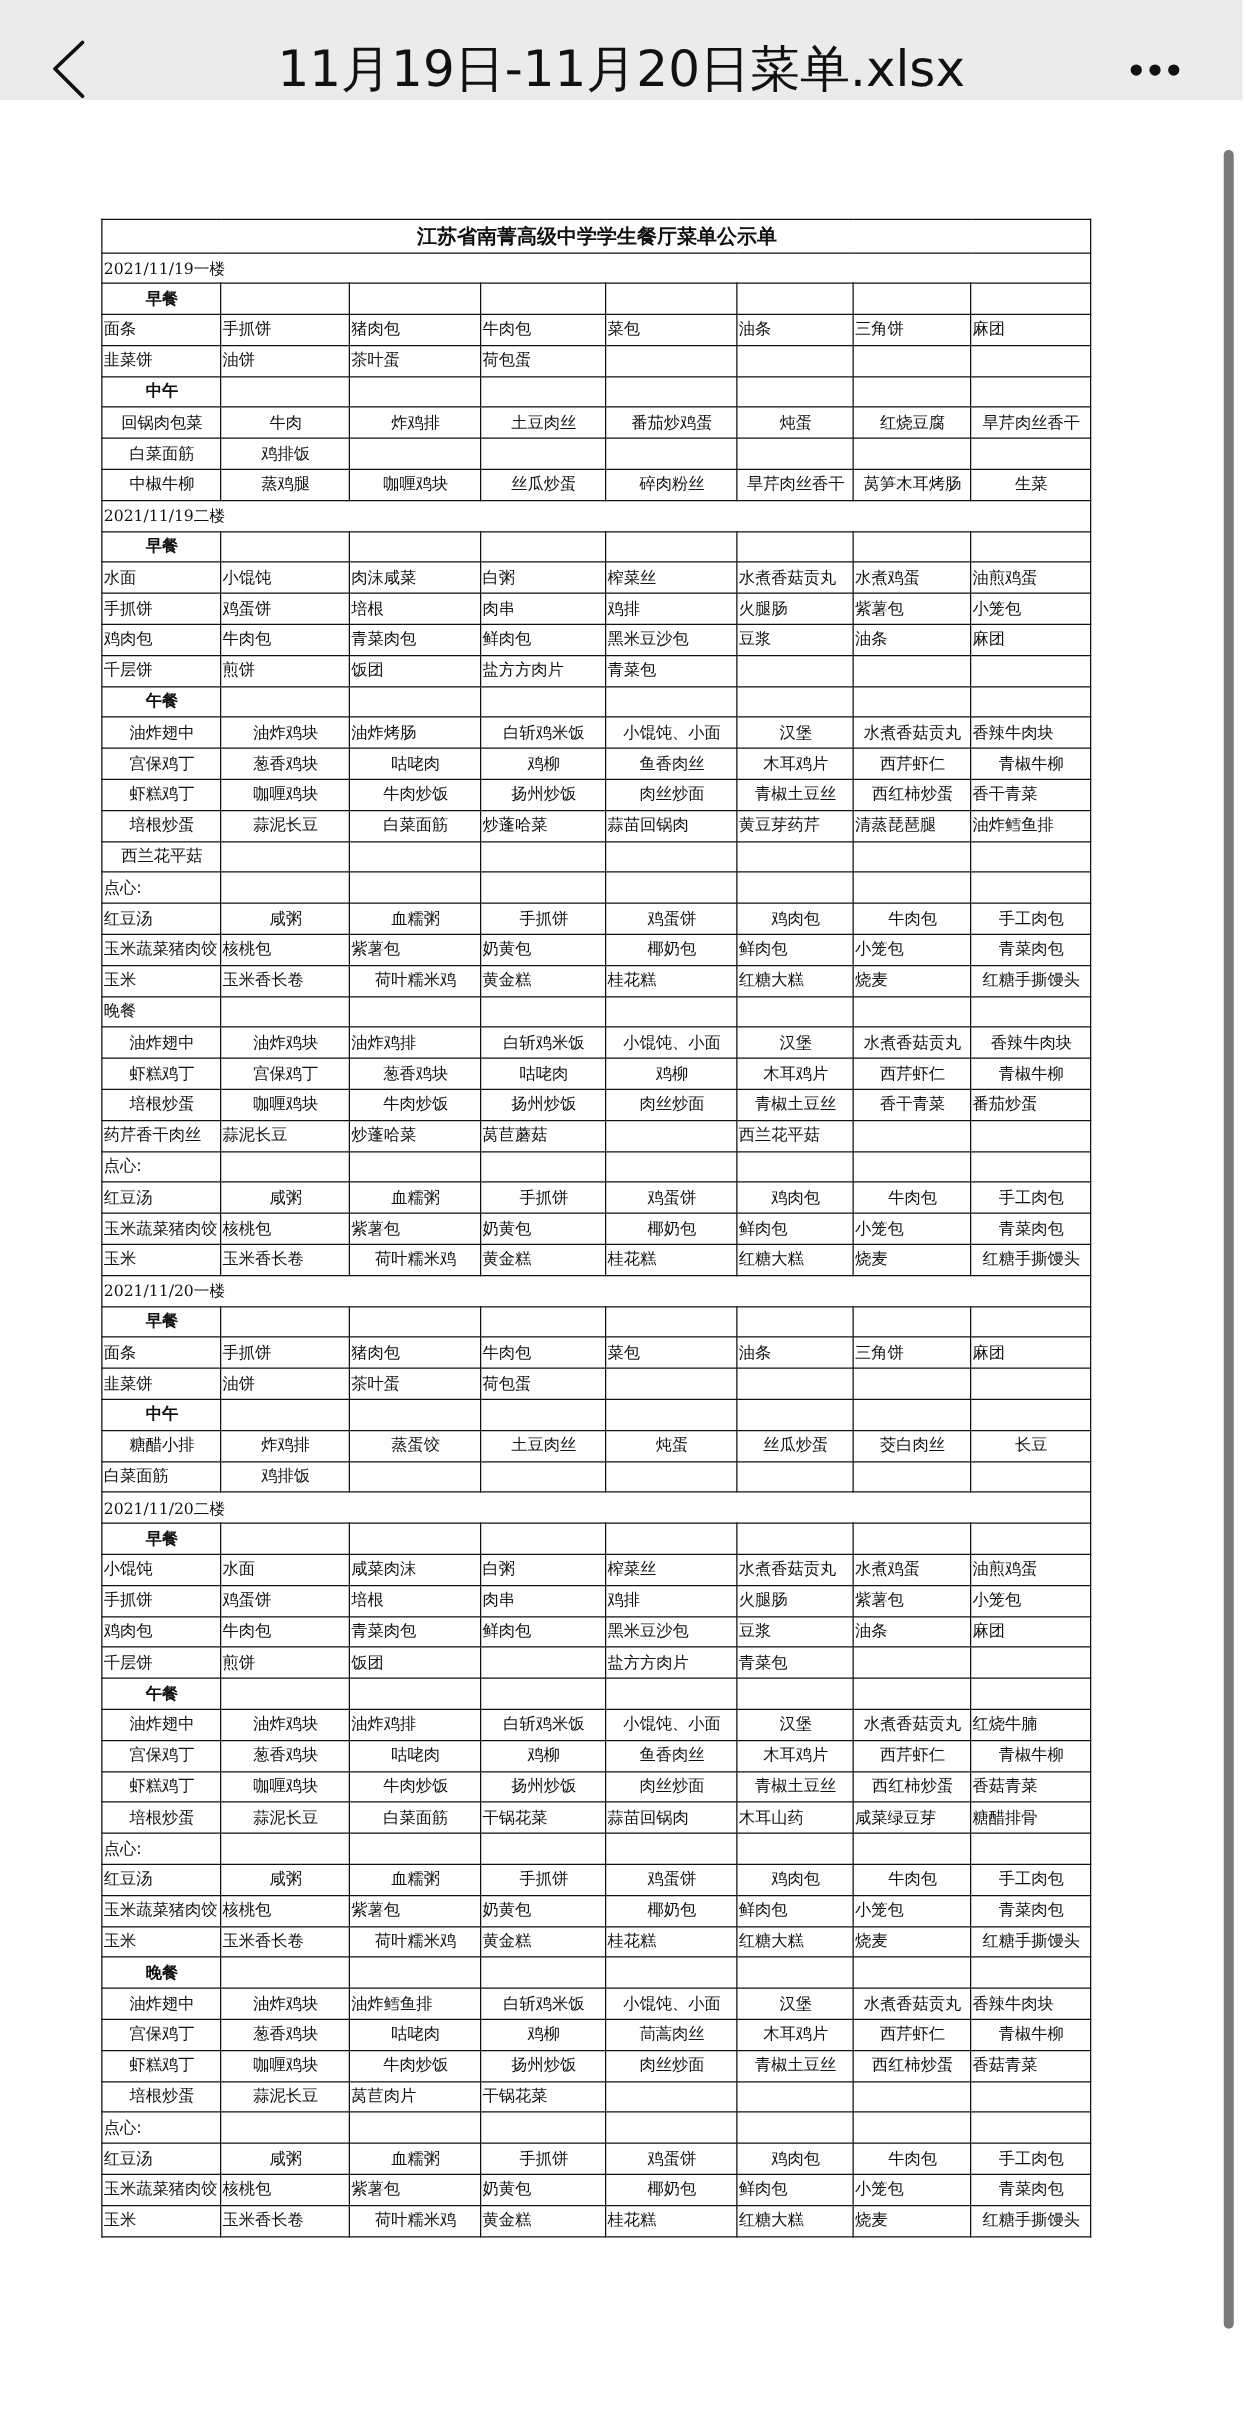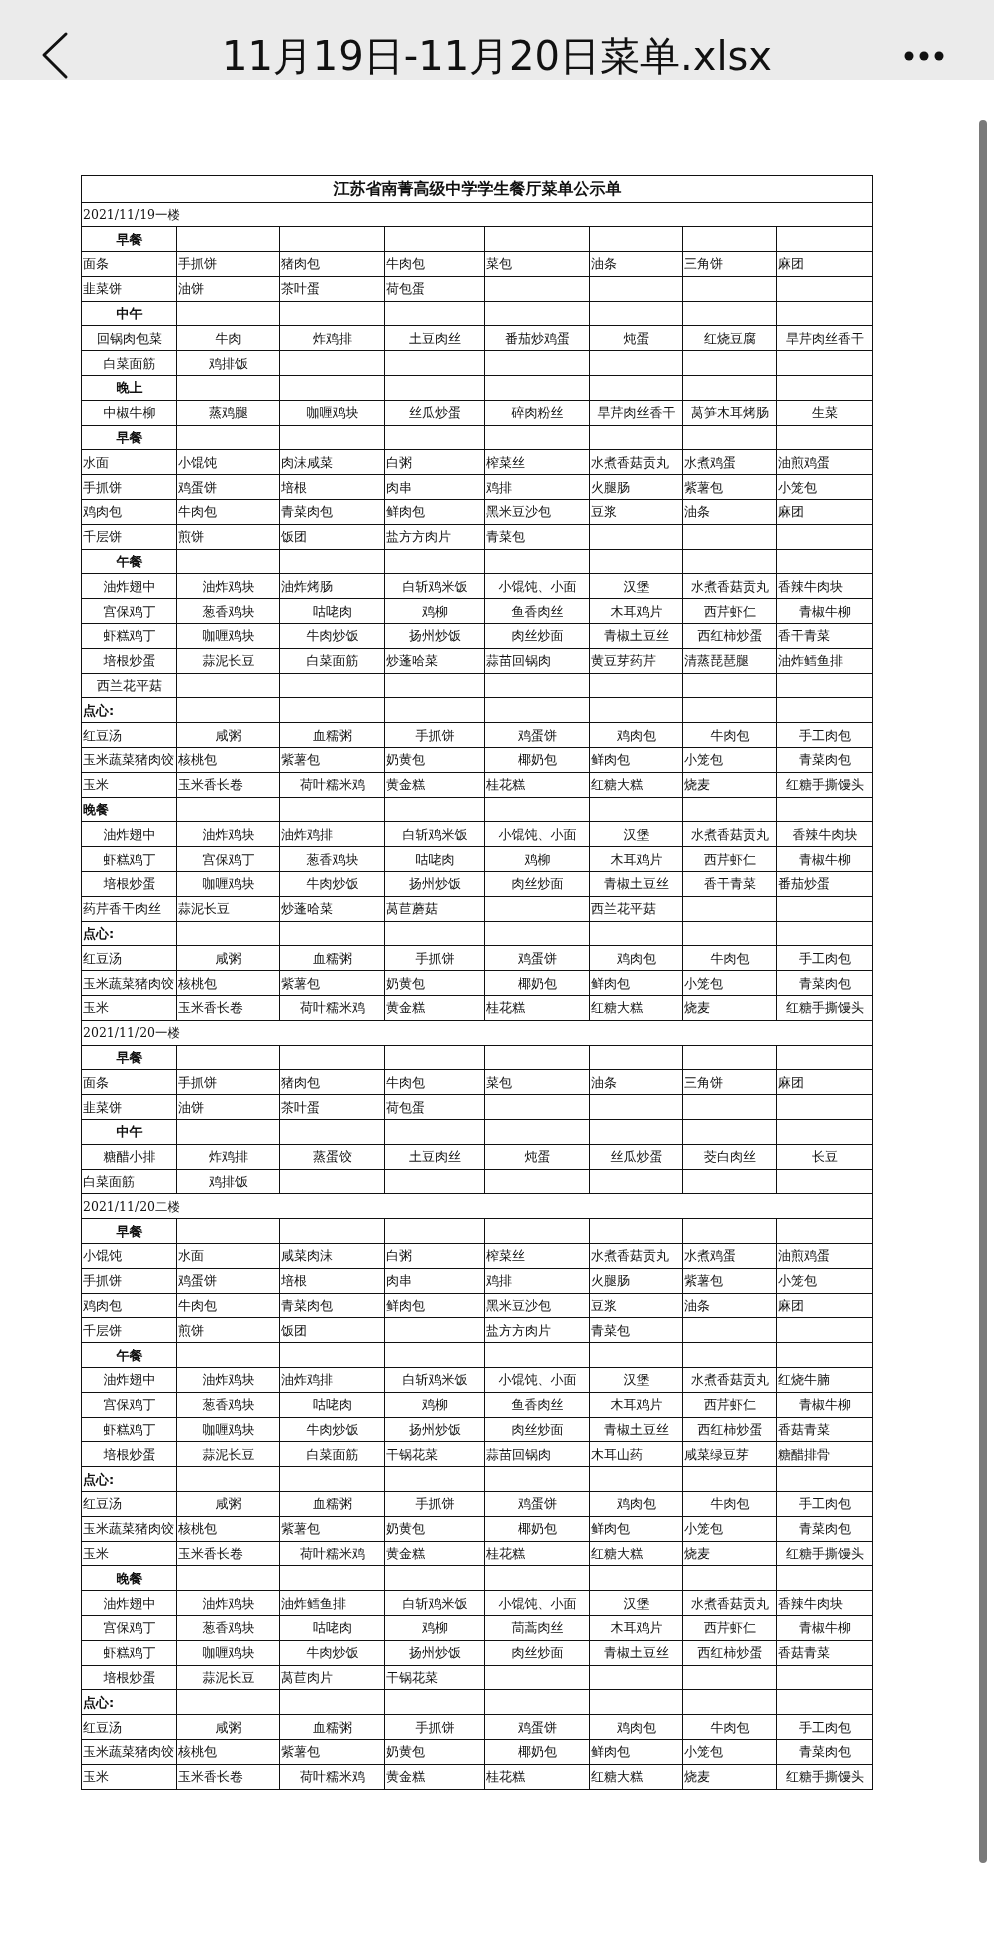--- a/index.html
+++ b/index.html
@@ -13,21 +13,21 @@
   .scrollbar { position:absolute; left:979px; top:120px; width:8px; height:1743px; border-radius:4px; background:#7a7a7a; }
   .sheet { position:absolute; left:69px; top:175px; width:791px;padding-left:12px; }
   table { border-collapse:collapse; table-layout:fixed; width:791px; }
   td { border:1.5px solid #111; height:23.8px; padding:0 0 0 1px; font-size:13px; line-height:23px;
        white-space:nowrap; overflow:visible; font-family:"DejaVu Sans",sans-serif; color:#111; }
   td.c { text-align:center; }
   td.l { text-align:left; }
   tr.titlerow td { height:25.5px; text-align:center; font-size:16px; font-weight:bold; }
   tr.daterow td { font-family:"DejaVu Serif","Liberation Serif",serif; font-size:12.5px; text-align:left;margin-top:22px; }
   td.meal { font-weight:bold; text-align:center; }
-  td.mealL { font-weight:bold; text-align:left; }
+  td.mealL { font-weight:normal; text-align:left; }
 </style>
 </head>
 <body>
 
 <div class="topbar">
   <div class="back">
     <svg width="40" height="56" viewBox="0 0 40 56">
       <polyline points="30,6 8,27 30,49" fill="none" stroke="#111" stroke-width="3" stroke-linecap="round" stroke-linejoin="round"></polyline>
     </svg>
   </div>
@@ -114,39 +114,32 @@
           <td class="c">白菜面筋</td>
           <td class="c">鸡排饭</td>
           <td class="c"></td>
           <td class="c"></td>
           <td class="c"></td>
           <td class="c"></td>
           <td class="c"></td>
           <td class="c"></td>
         </tr>
         <tr>
-          <td class="meal">晚上</td>
-          <td></td>
-          <td></td>
-          <td></td>
-          <td></td>
-          <td></td>
-          <td></td>
-          <td></td>
-        </tr>
-        <tr>
           <td class="c">中椒牛柳</td>
           <td class="c">蒸鸡腿</td>
           <td class="c">咖喱鸡块</td>
           <td class="c">丝瓜炒蛋</td>
           <td class="c">碎肉粉丝</td>
           <td class="c">旱芹肉丝香干</td>
           <td class="c">莴笋木耳烤肠</td>
           <td class="c">生菜</td>
         </tr>
+        <tr class="daterow">
+          <td colspan="8">2021/11/19二楼</td>
+        </tr>
         <tr>
           <td class="meal">早餐</td>
           <td></td>
           <td></td>
           <td></td>
           <td></td>
           <td></td>
           <td></td>
           <td></td>
         </tr>

